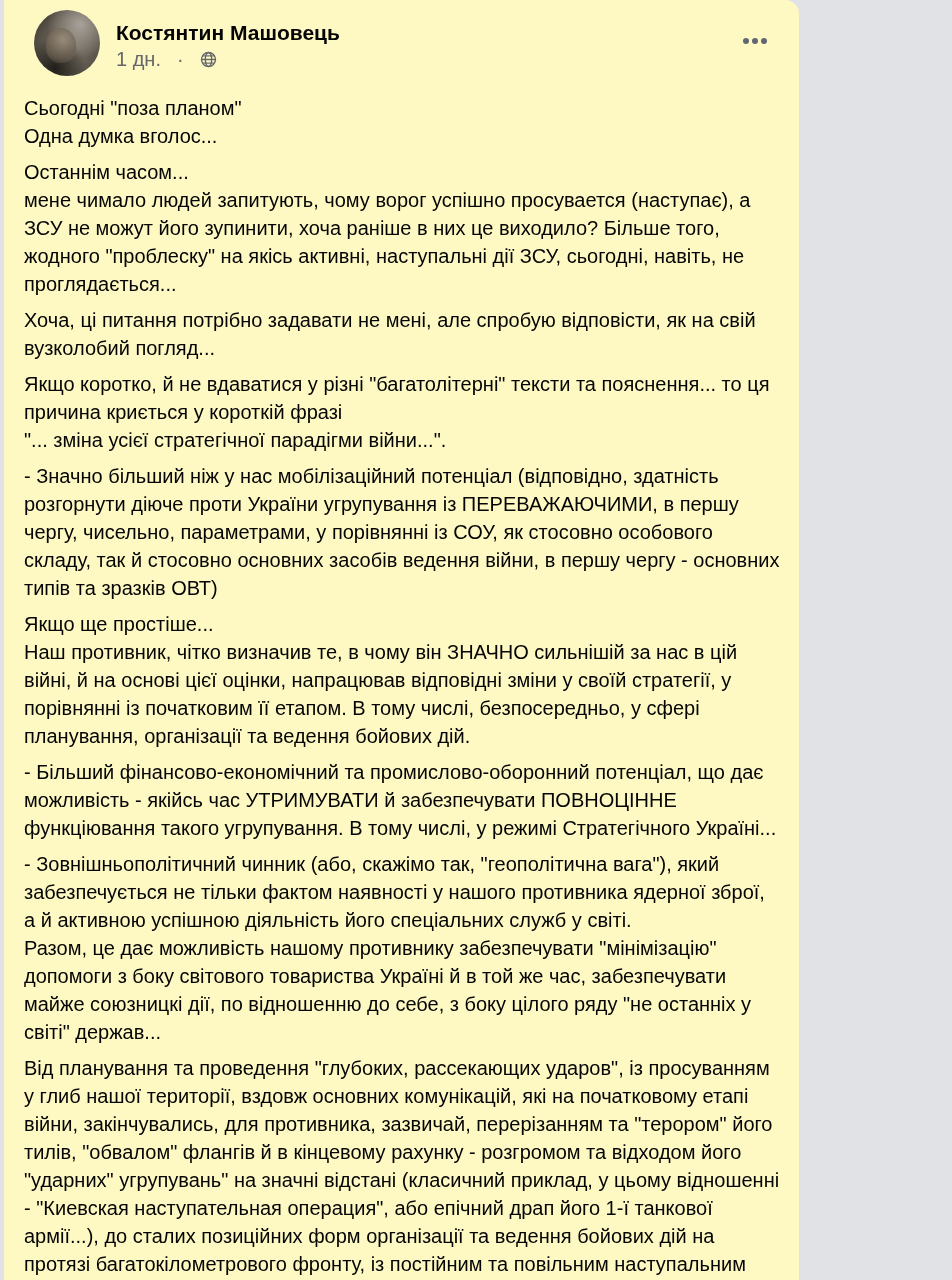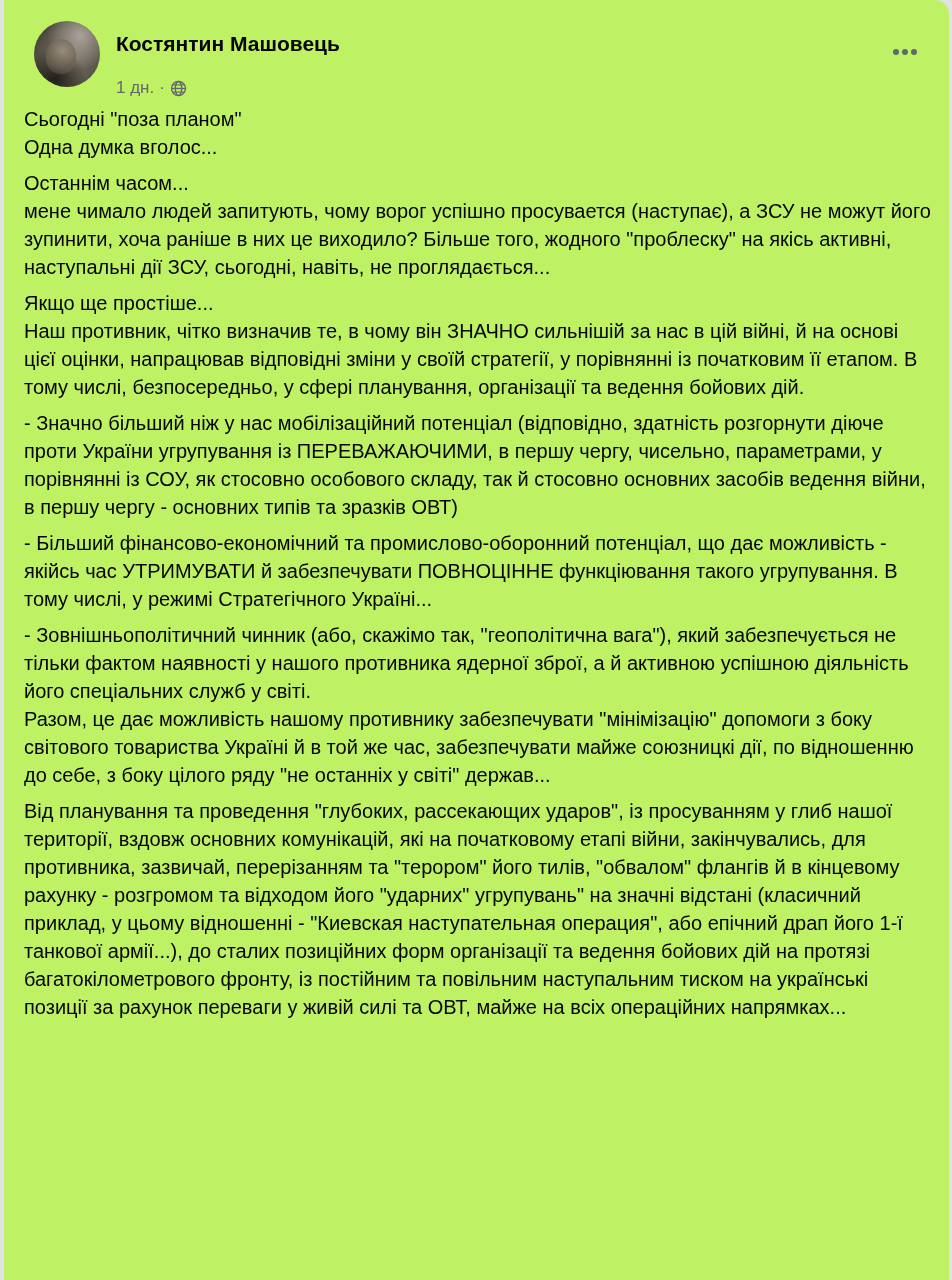--- a/index.html
+++ b/index.html
@@ -11,26 +11,26 @@
   body {
     width: 952px;
     height: 1280px;
     overflow: hidden;
     position: relative;
   }
   .card {
     position: absolute;
     left: 4px;
     top: 0;
-    width: 945px;
+    width: 795px;
     height: 1280px;
-    background: #bef264;
+    background: #fef9c3;
     border-radius: 0 14px 0 0;
     box-sizing: border-box;
-    padding: 11px 16px;
+    padding: 0 16px;
   }
   
   .post-header {
     position: relative;
     height: 76px;
     padding-top: 10px;
     box-sizing: content-box;
   }
   .avatar {
     position: absolute;
@@ -65,25 +65,25 @@
   .author-name {
     font-size: 21px;
     font-weight: 700;
     color: #050505;
     line-height: 26px;
     text-decoration: none;
     cursor: pointer;
     display: inline-block;
   }
   .meta-row {
-    margin-top: 21px;
+    margin-top: 3px;
     display: flex;
     align-items: center;
-    gap: 5px;
-    font-size: 17px;
+    gap: 16px;
+    font-size: 20px;
     color: #65676b;
     line-height: 20px;
   }
   .meta-row .timestamp { cursor: pointer; }
   .meta-row .dot-sep { color: #65676b; }
   .globe { display: inline-block; width: 17px; height: 17px; }
   .globe svg { display: block; width: 100%; height: 100%; }
   .menu-button {
     position: absolute;
     right: 8px;
@@ -145,20 +145,22 @@
           <circle cx="13" cy="5" r="3" fill="#606770"></circle>
           <circle cx="22" cy="5" r="3" fill="#606770"></circle>
         </svg>
       </span>
     </button>
   </div>
 
   <article class="post-body">
       <p>Сьогодні "поза планом"<br>Одна думка вголос...</p>
       <p>Останнім часом...<br>мене чимало людей запитують, чому ворог успішно просувается (наступає), а ЗСУ не можут його зупинити, хоча раніше в них це виходило? Більше того, жодного "проблеску" на якісь активні, наступальні дії ЗСУ, сьогодні, навіть, не проглядається...</p>
+      <p>Хоча, ці питання потрібно задавати не мені, але спробую відповісти, як на свій вузколобий погляд...</p>
+      <p>Якщо коротко, й не вдаватися у різні "багатолітерні" тексти та пояснення... то ця причина криється у короткій фразі<br>"... зміна усієї стратегічної парадігми війни...".</p>
+      <p>- Значно більший ніж у нас мобілізаційний потенціал (відповідно, здатність розгорнути діюче проти України угрупування із ПЕРЕВАЖАЮЧИМИ, в першу чергу, чисельно, параметрами, у порівнянні із СОУ, як стосовно особового складу, так й стосовно основних засобів ведення війни, в першу чергу - основних типів та зразків ОВТ)</p>
       <p>Якщо ще простіше...<br>Наш противник, чітко визначив те, в чому він ЗНАЧНО сильнішій за нас в цій війні, й на основі цієї оцінки, напрацював відповідні зміни у своїй стратегії, у порівнянні із початковим її етапом. В тому числі, безпосередньо, у сфері планування, організації та ведення бойових дій.</p>
-      <p>- Значно більший ніж у нас мобілізаційний потенціал (відповідно, здатність розгорнути діюче проти України угрупування із ПЕРЕВАЖАЮЧИМИ, в першу чергу, чисельно, параметрами, у порівнянні із СОУ, як стосовно особового складу, так й стосовно основних засобів ведення війни, в першу чергу - основних типів та зразків ОВТ)</p>
       <p>- Більший фінансово-економічний та промислово-оборонний потенціал, що дає можливість - якійсь час УТРИМУВАТИ й забезпечувати ПОВНОЦІННЕ функціювання такого угрупування. В тому числі, у режимі Стратегічного Україні...</p>
       <p>- Зовнішньополітичний чинник (або, скажімо так, "геополітична вага"), який забезпечується не тільки фактом наявності у нашого противника ядерної зброї, а й активною успішною діяльність його спеціальних служб у світі.<br>Разом, це дає можливість нашому противнику забезпечувати "мінімізацію" допомоги з боку світового товариства Україні й в той же час, забезпечувати майже союзницкі дії, по відношенню до себе, з боку цілого ряду "не останніх у світі" держав...</p>
       <p>Від планування та проведення "глубоких, рассекающих ударов", із просуванням у глиб нашої території, вздовж основних комунікацій, які на початковому етапі війни, закінчувались, для противника, зазвичай, перерізанням та "терором" його тилів, "обвалом" флангів й в кінцевому рахунку - розгромом та відходом його "ударних" угрупувань" на значні відстані (класичний приклад, у цьому відношенні - "Киевская наступательная операция", або епічний драп його 1-ї танкової армії...), до сталих позиційних форм організації та ведення бойових дій на протязі багатокілометрового фронту, із постійним та повільним наступальним тиском на українські позиції за рахунок переваги у живій силі та ОВТ, майже на всіх операційних напрямках...</p>
     </article>
 
 </div>
 
 </body></html>

